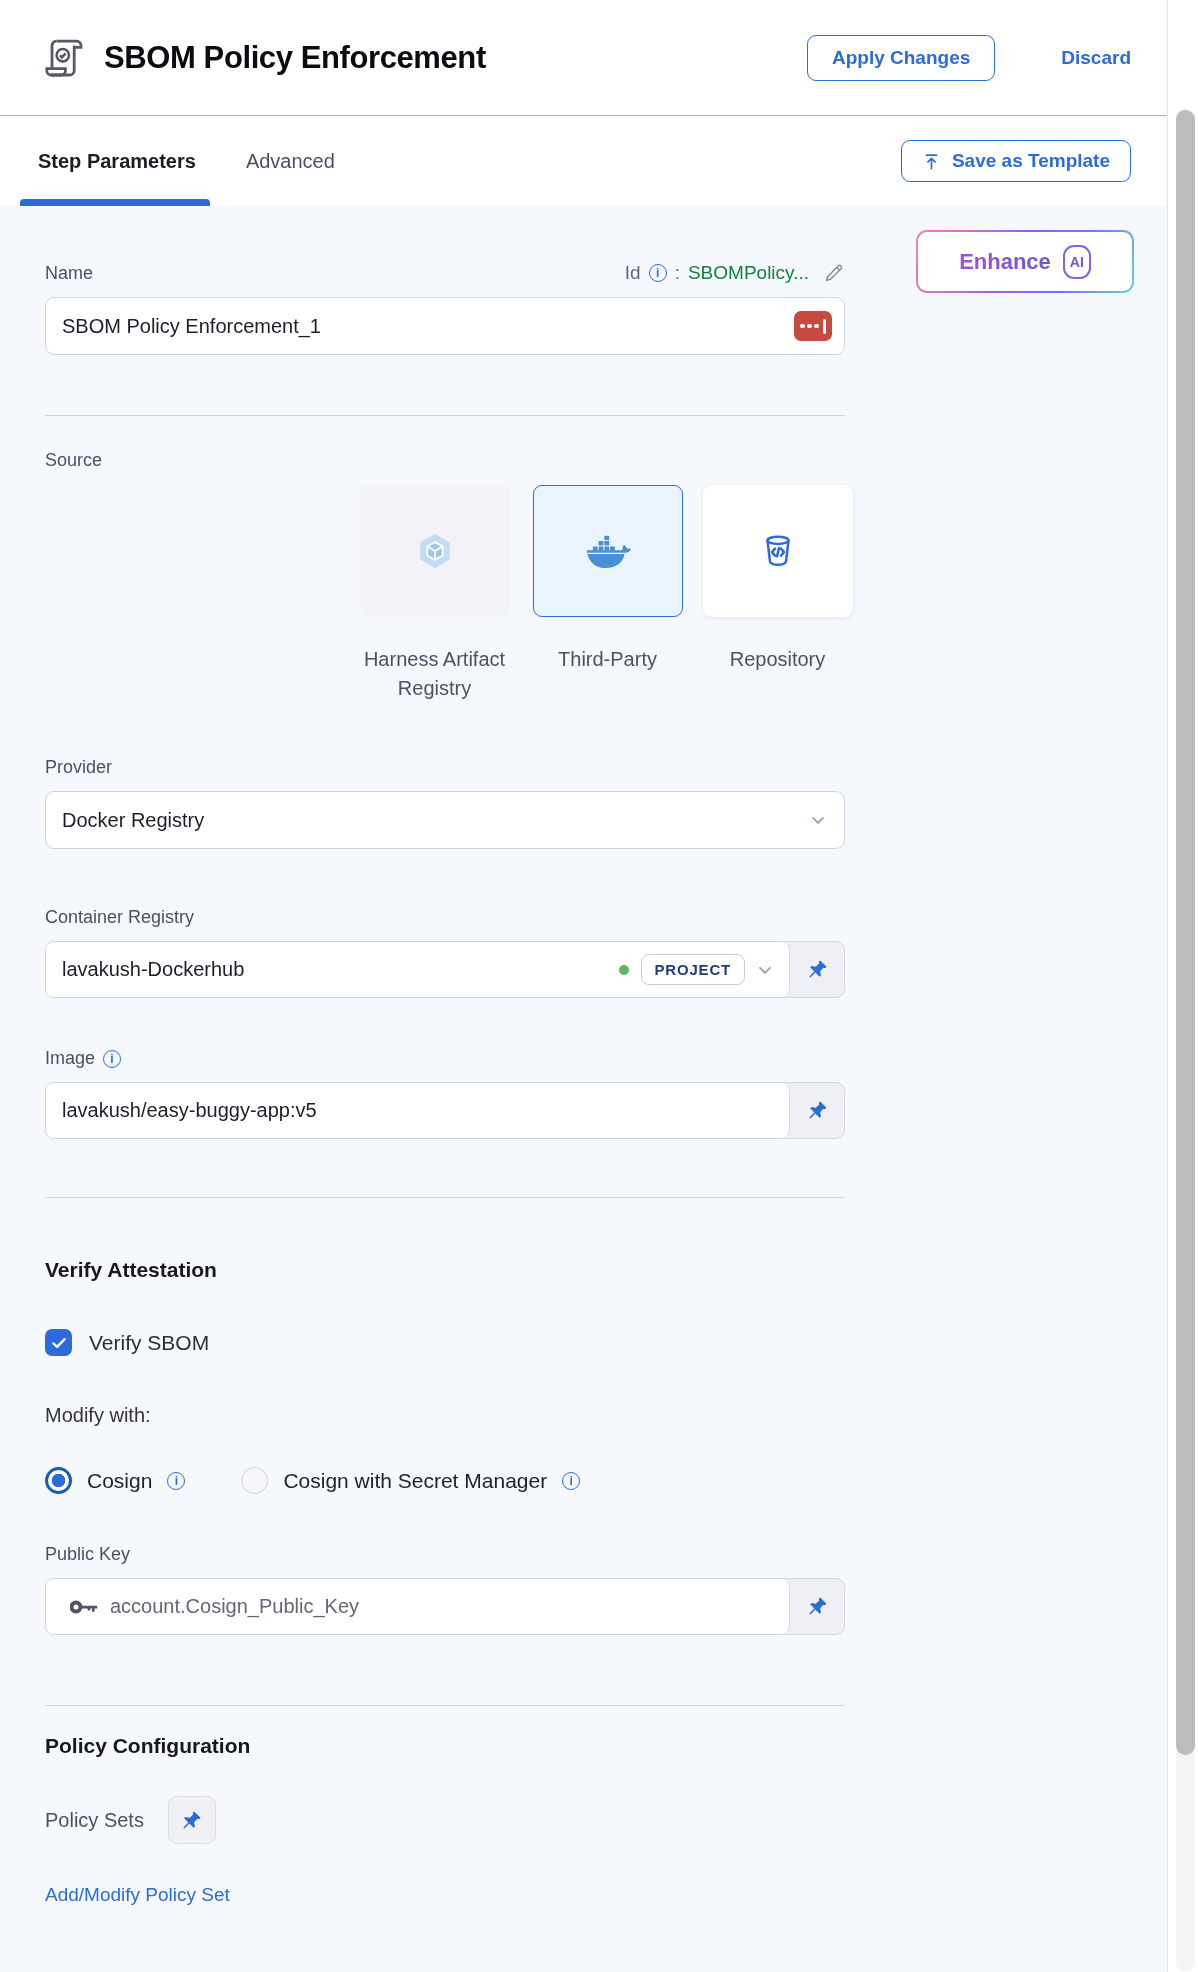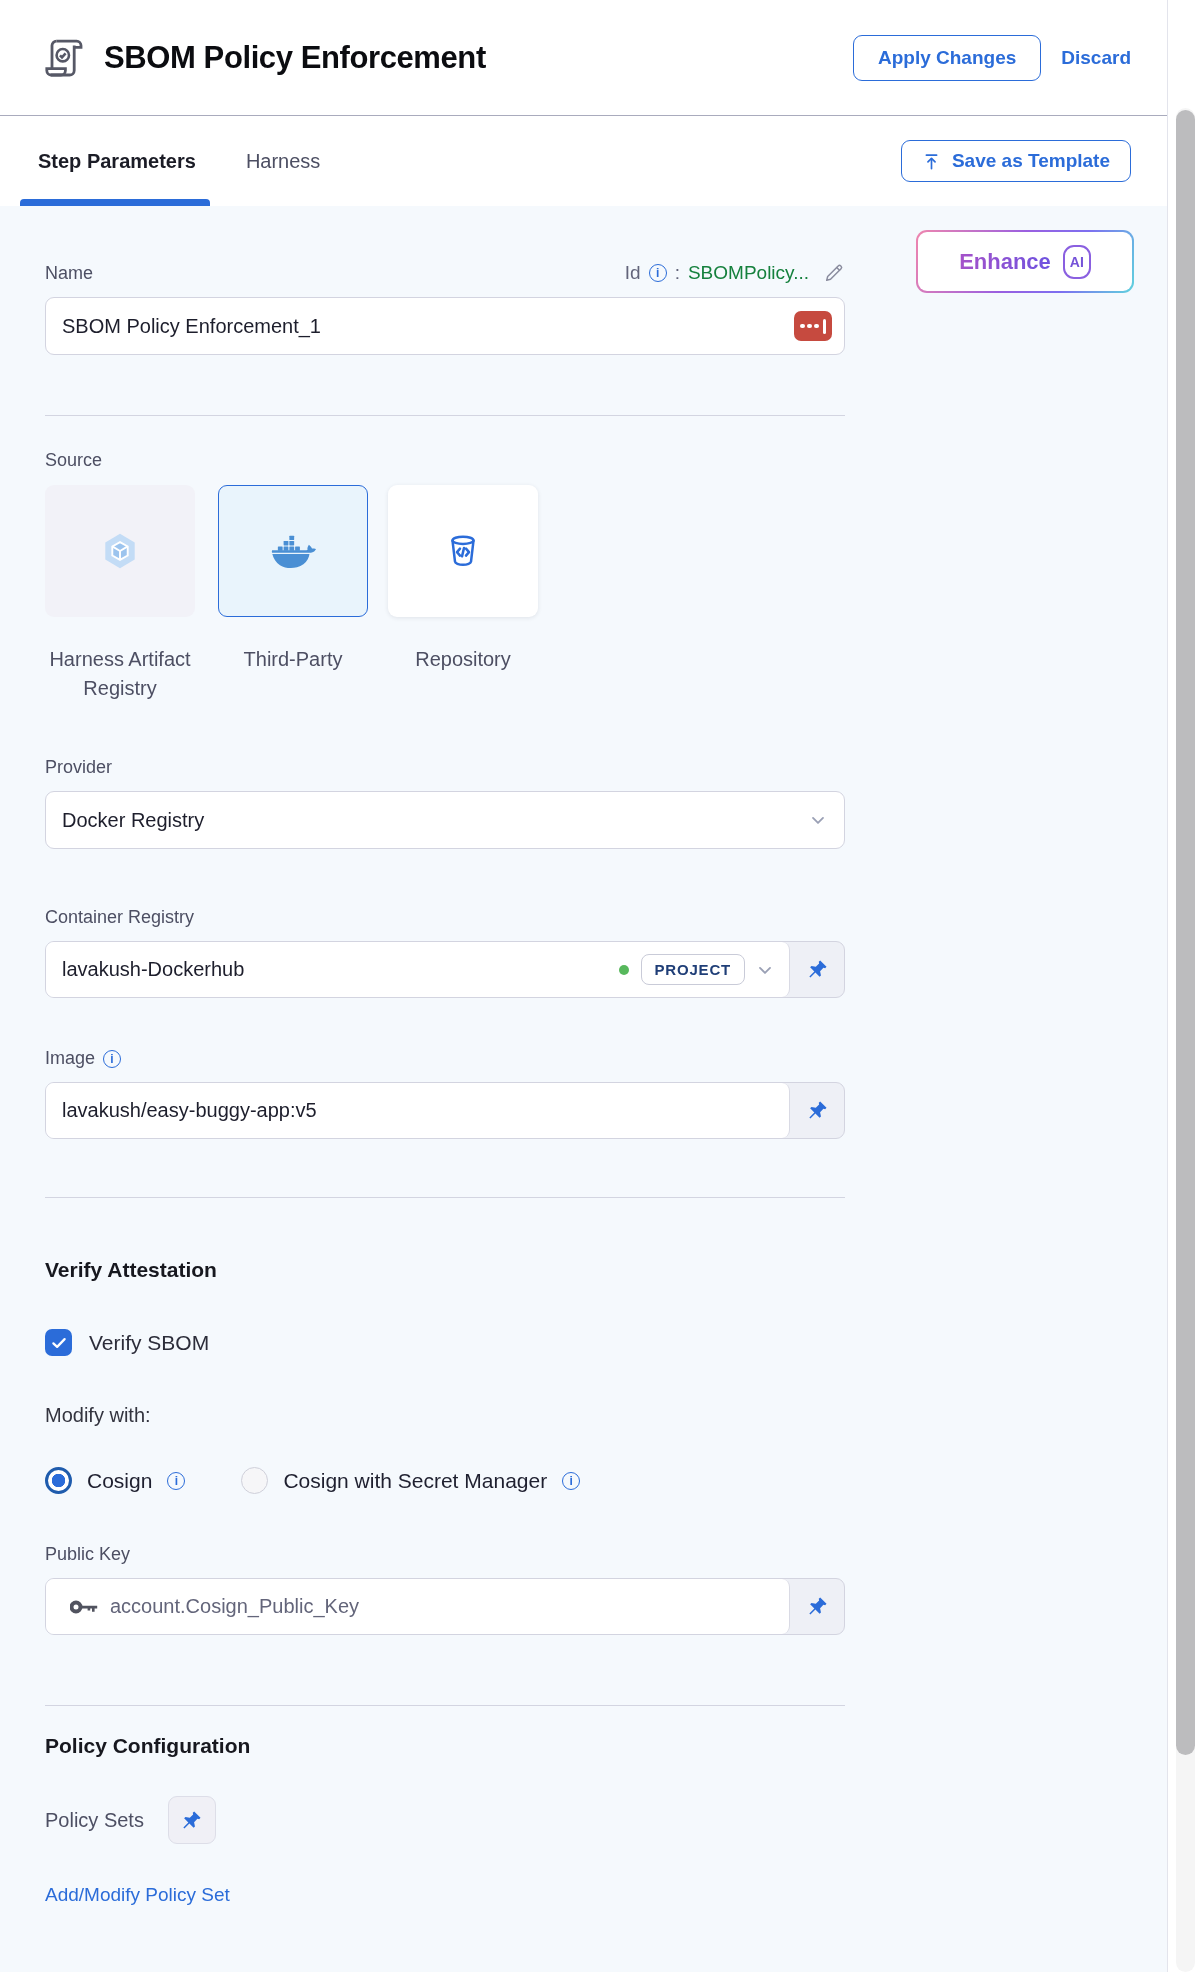--- a/index.html
+++ b/index.html
@@ -6,21 +6,21 @@
   html,body { width:1198px; height:1972px; overflow:hidden; background:#fff;
     font-family:"Liberation Sans", sans-serif; -webkit-font-smoothing:antialiased; }
   .panel { position:absolute; left:0; top:0; width:1168px; height:1972px;
     border-right:1px solid #e3e4ec; background:#f5f9fd; }
   
   .header { position:relative; height:116px; background:#fff;
     border-bottom:1px solid #a9abbd; display:flex; align-items:center;
     padding:0 36px 0 40px; }
   .title-icon { width:48px; height:48px; margin-right:16px; flex:none; }
   .page-title { font-size:31px; font-weight:700; color:#0b0c10; letter-spacing:-0.4px; }
-  .header-actions { margin-left:auto; display:flex; align-items:center; gap:20px;padding-left:6px; }
+  .header-actions { margin-left:auto; display:flex; align-items:center; gap:66px;padding-left:6px; }
   .btn-outline { display:flex; align-items:center; gap:10px; background:#fff;
     border:1.6px solid #2b6cd9; color:#2b6cd9; border-radius:9px;
     font-size:19px; font-weight:700; padding:11px 24px; cursor:pointer;
     font-family:"Liberation Sans", sans-serif; }
   .link-btn { background:none; border:none; color:#2b6cd9; font-size:19px;
     font-weight:700; cursor:pointer; font-family:"Liberation Sans", sans-serif; }
   
   .tabbar { position:relative; height:90px; background:#fff; display:flex;
     align-items:center; padding:0 36px 0 36px; }
   .tab { position:relative; height:100%; display:flex; align-items:center;
@@ -61,21 +61,21 @@
     background:linear-gradient(#fff,#fff) padding-box,
       linear-gradient(115deg,#ef86ae 0%,#9a5fe0 45%,#7d6ff0 70%,#5fd3de 100%) border-box;
     display:flex; align-items:center; justify-content:center; gap:12px; }
   .enhance-label { font-size:22px; font-weight:700;
     background:linear-gradient(95deg,#a652c9,#6d52e0);
     -webkit-background-clip:text; background-clip:text; color:transparent; }
   .ai-badge { border:2px solid #8a5fe0; border-radius:11px; color:#7552d8;
     font-size:14px; font-weight:700; padding:8px 5px; line-height:1; }
   
   .source-section { margin-top:34px; }
-  .cards-row { margin-top:14px; display:flex; gap:19px; }
+  .cards-row { margin-top:14px; display:flex; gap:19px;justify-content:center; }
   .card-col { width:150px; display:flex; flex-direction:column; align-items:center; }
   .card-col:nth-child(2) { margin-left:0; }
   .src-card { width:150px; height:132px; border-radius:9px; display:flex;
     align-items:center; justify-content:center; cursor:pointer; }
   .src-card.plain { background:#f2f2f8; }
   .src-card.selected { background:#e9f4fc; border:1.8px solid #2b6cd9; }
   .src-card.white { background:#fff; box-shadow:0 1px 4px rgba(40,41,61,.10); }
   .card-label { margin-top:28px; width:184px; margin-left:-17px; margin-right:-17px;
     text-align:center; font-size:20px; color:#4d4f63; line-height:1.45; }
   
@@ -155,21 +155,21 @@
       </button>
     </div>
   </div>
 
   <div class="tabbar">
     <div class="tab active">
       <span>Step Parameters</span>
       <div class="tab-underline"></div>
     </div>
     <div class="tab inactive">
-      <span>Harness</span>
+      <span>Advanced</span>
     </div>
     <div class="tab-right">
       <button class="btn-template">
         <span>
           <svg width="19" height="19" viewBox="0 0 24 24" fill="none" stroke="#2b6cd9" stroke-width="2.1" stroke-linecap="round" stroke-linejoin="round">
             <path d="M5.5 4h13"></path>
               <path d="M12 21V8.5"></path>
               <path d="M7.5 12.5L12 8l4.5 4.5"></path>
           </svg>
         </span>

